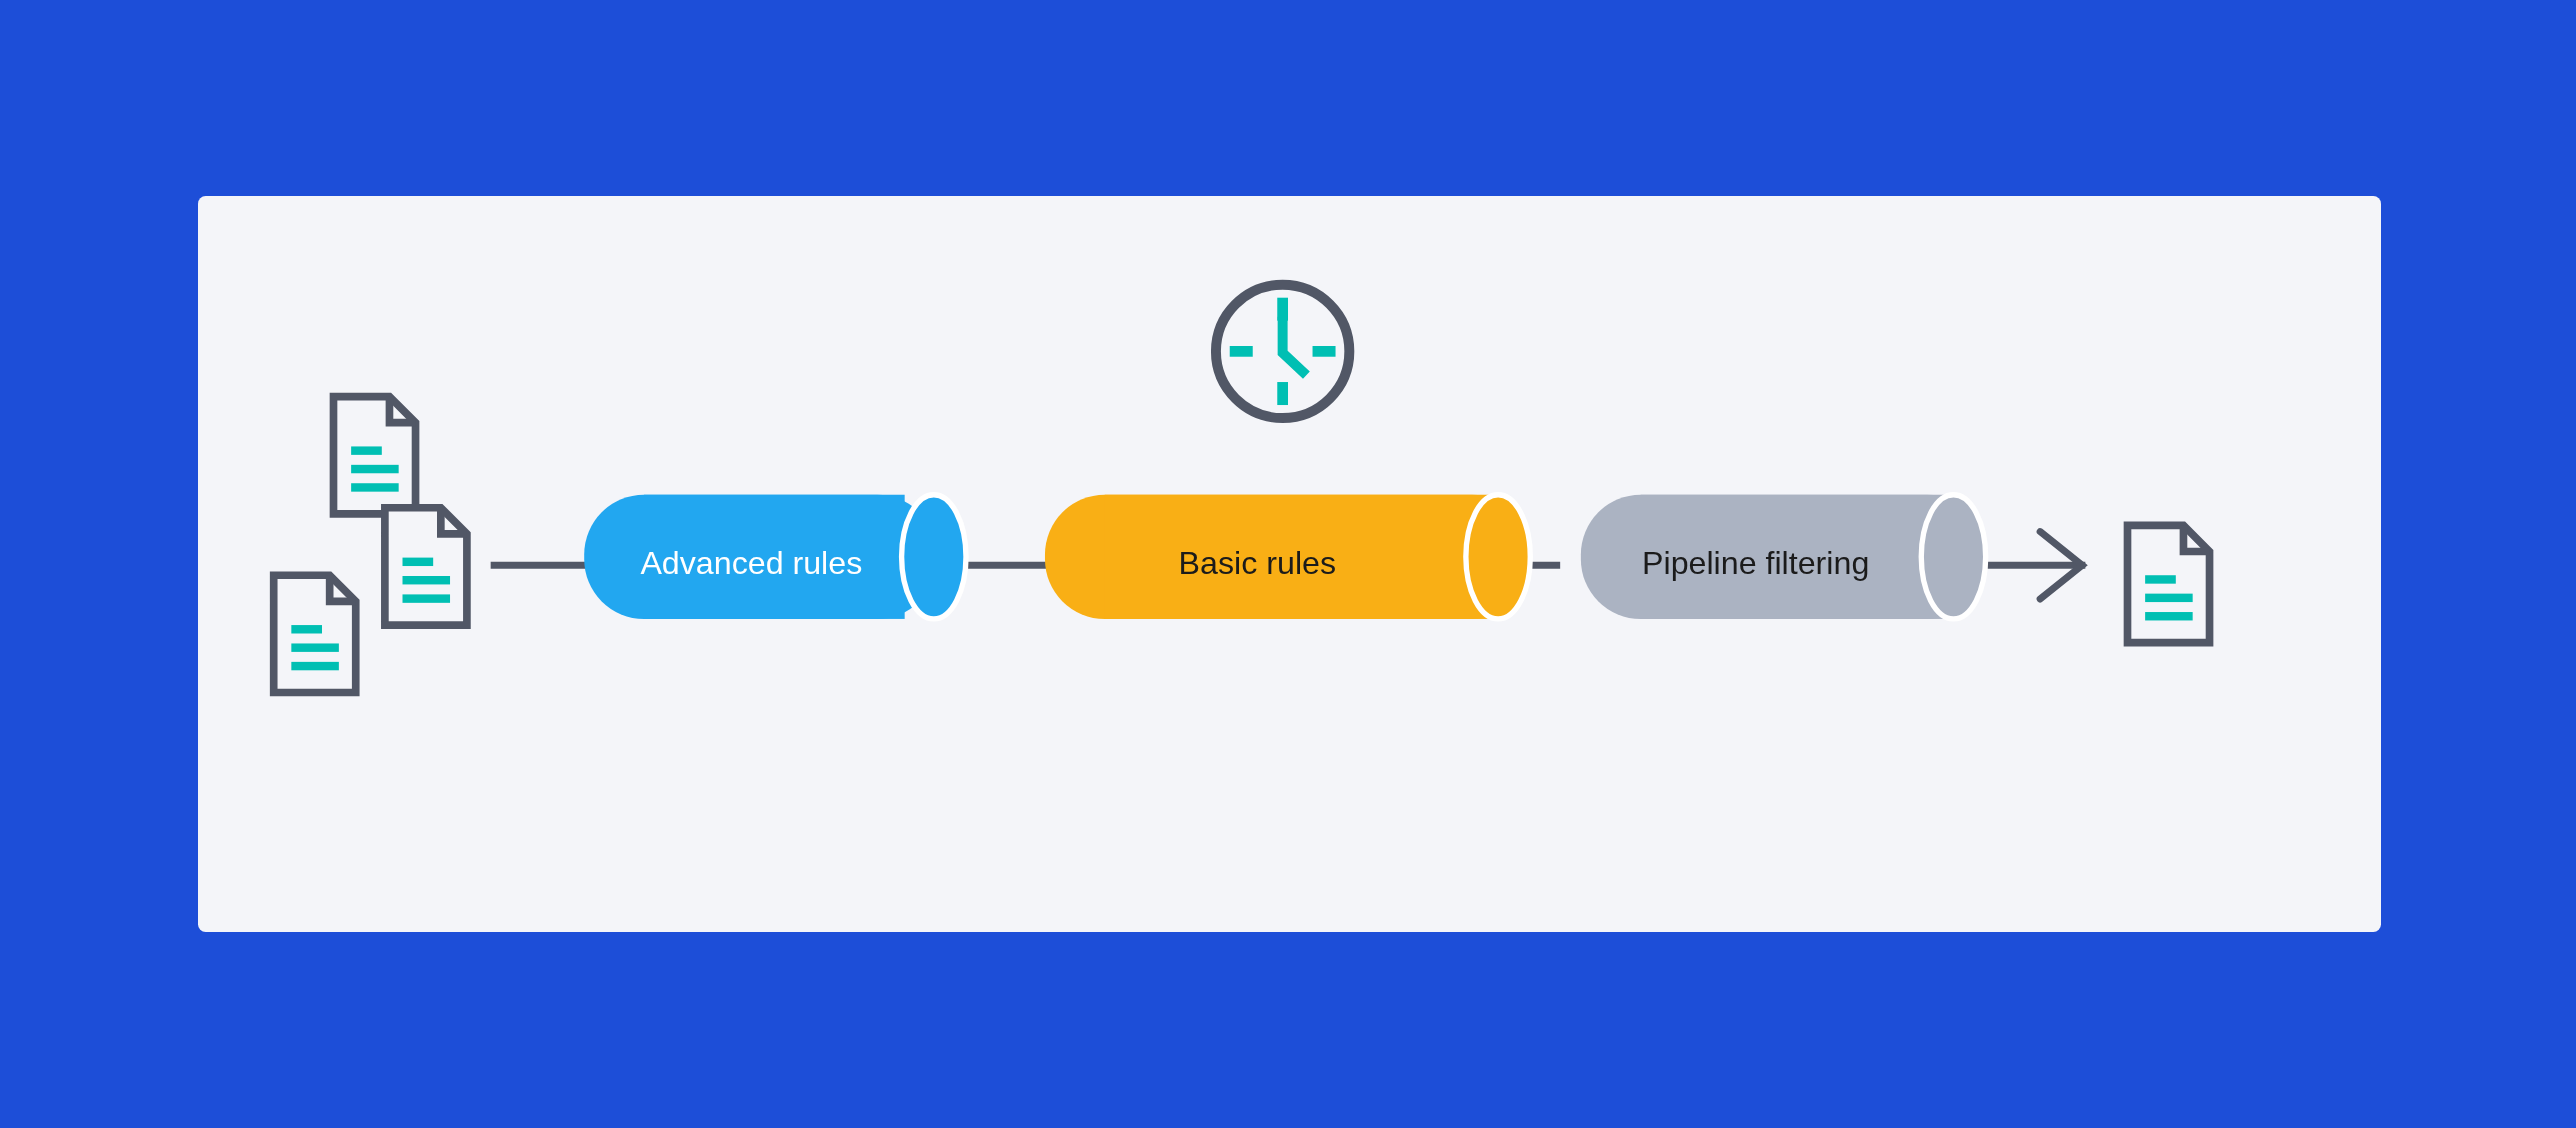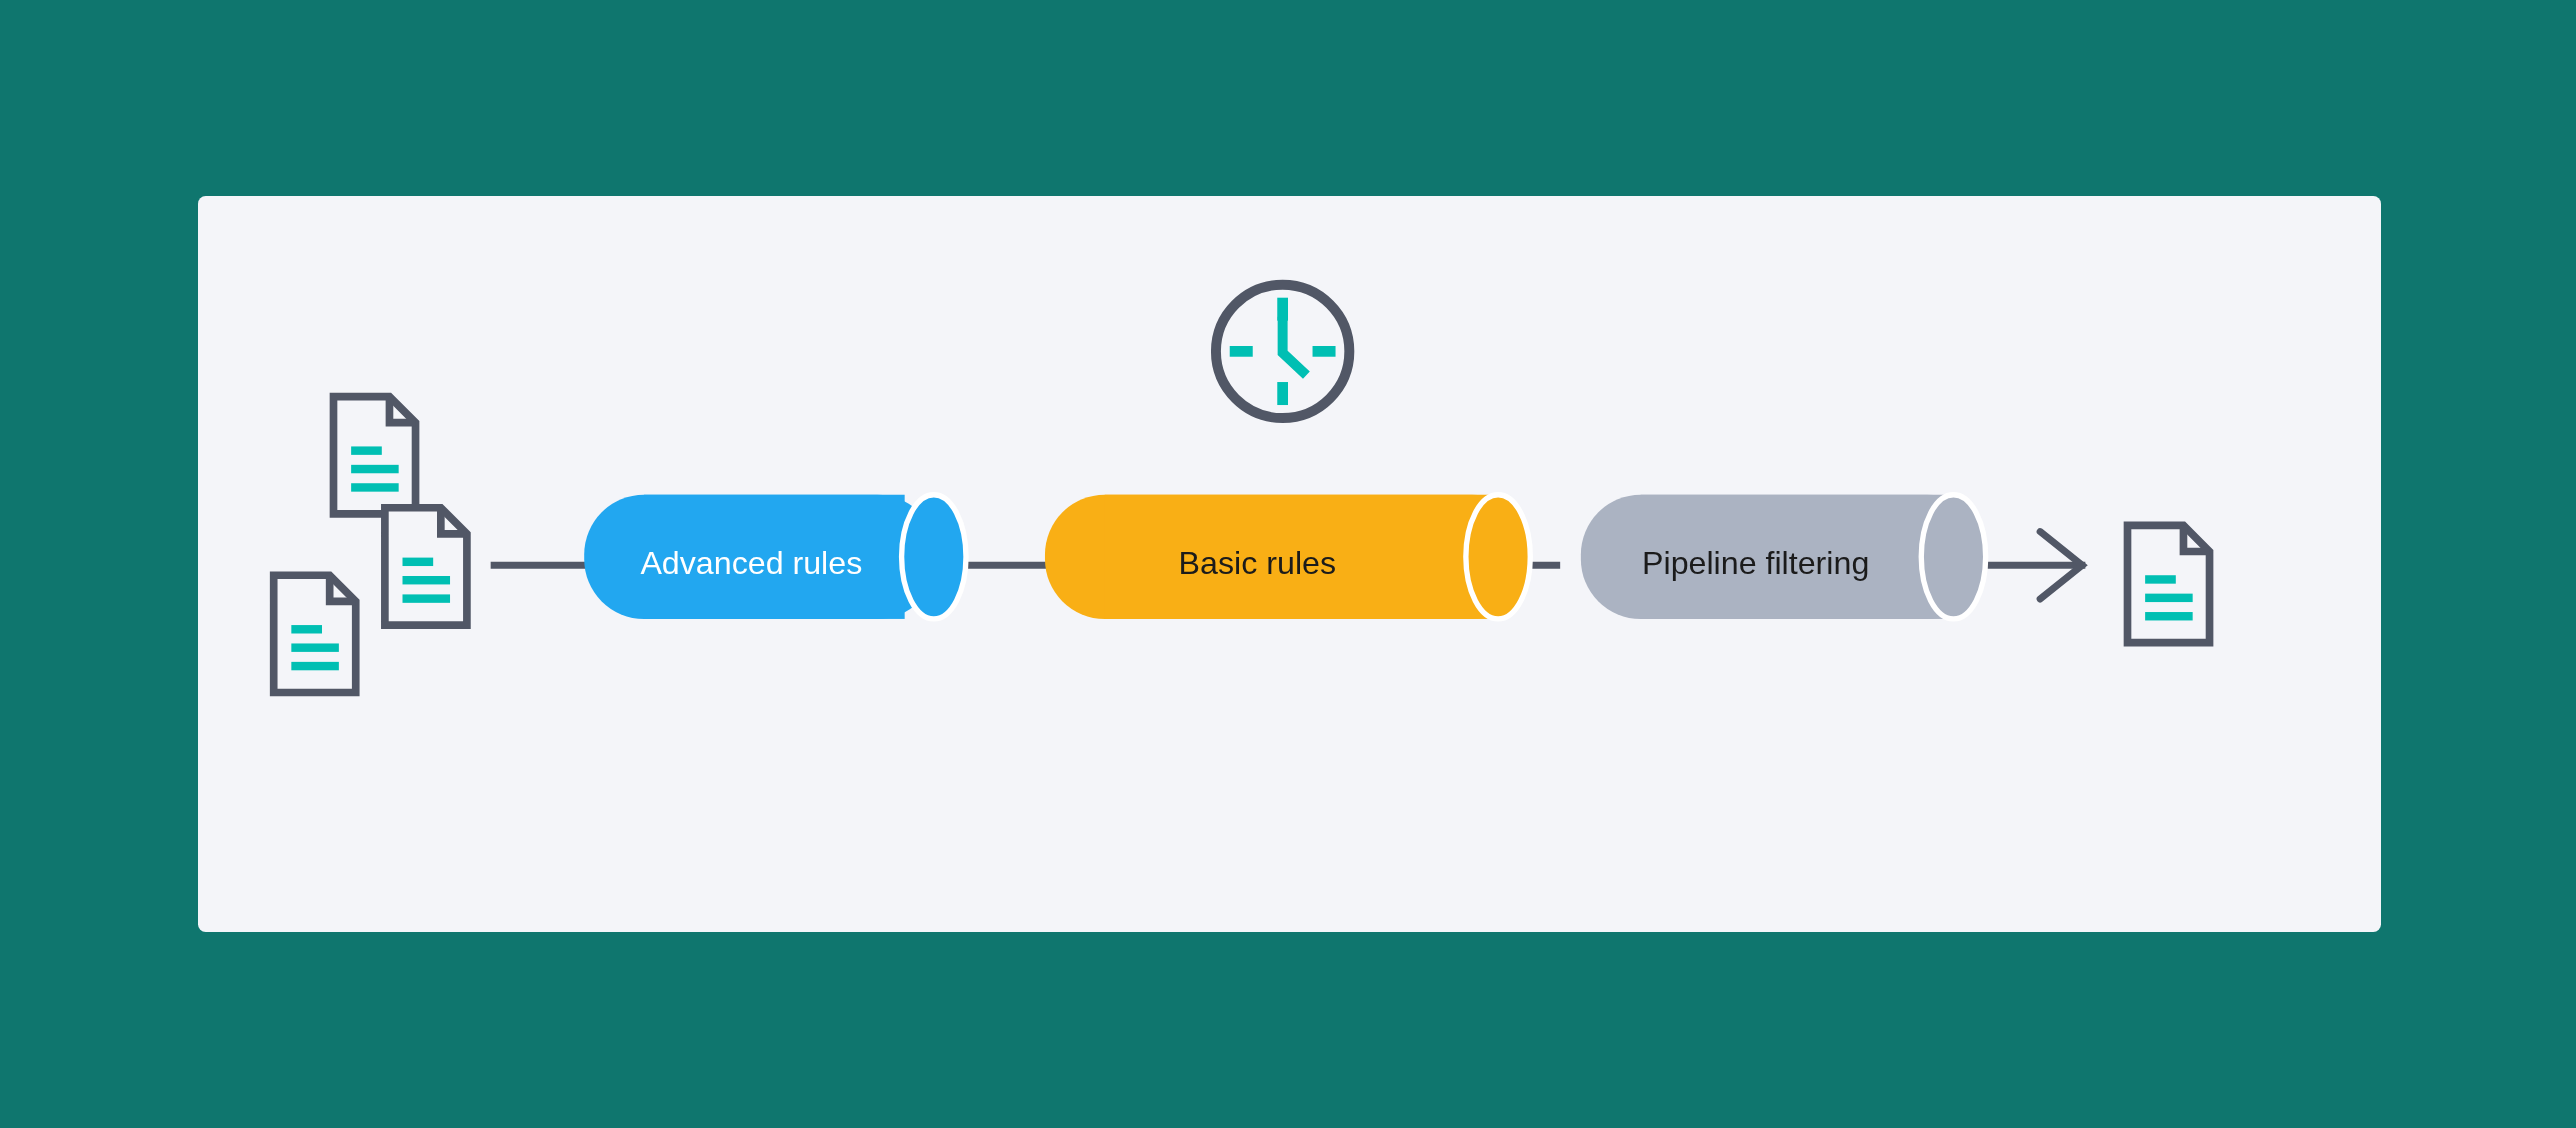--- a/index.html
+++ b/index.html
@@ -10,21 +10,21 @@
   body {
     width: 2576px;
     height: 1129px;
     font-family: "Liberation Sans", sans-serif;
     overflow: hidden;
   }
   #stage {
     position: relative;
     width: 2576px;
     height: 1129px;
-    background: #0f766e;
+    background: #1d4ed8;
   }
   #panel {
     position: absolute;
     left: 198px;
     top: 196px;
     width: 2183px;
     height: 736px;
     background: #f4f5f9;
     border-radius: 7.7px;
   }

